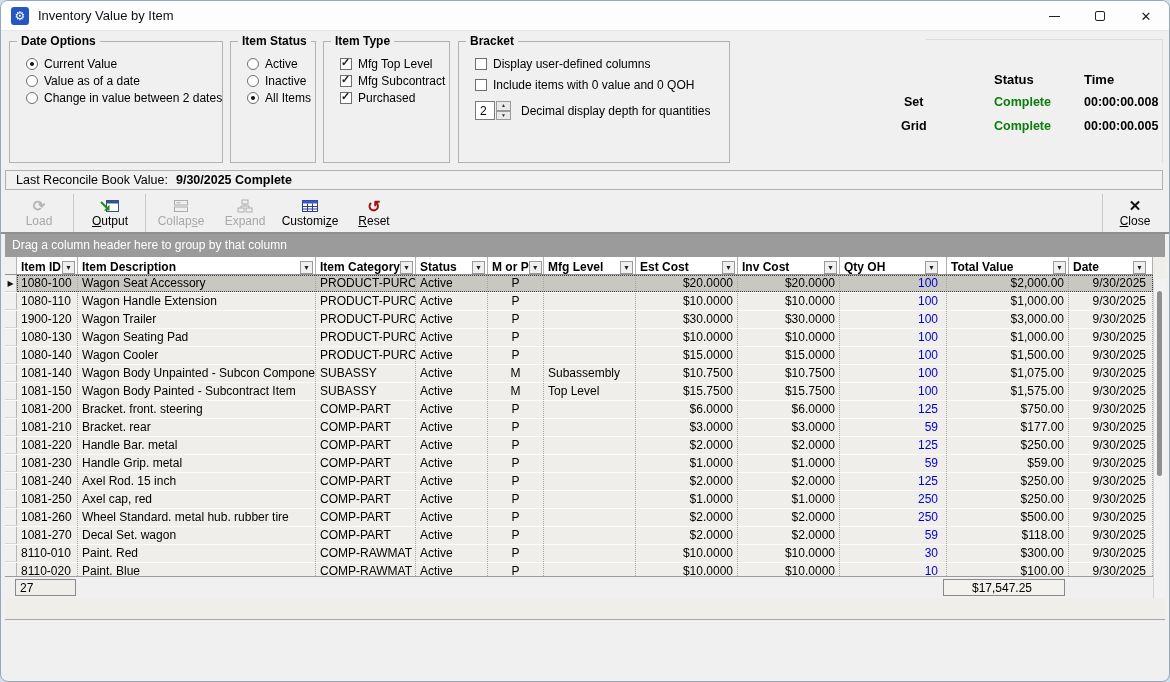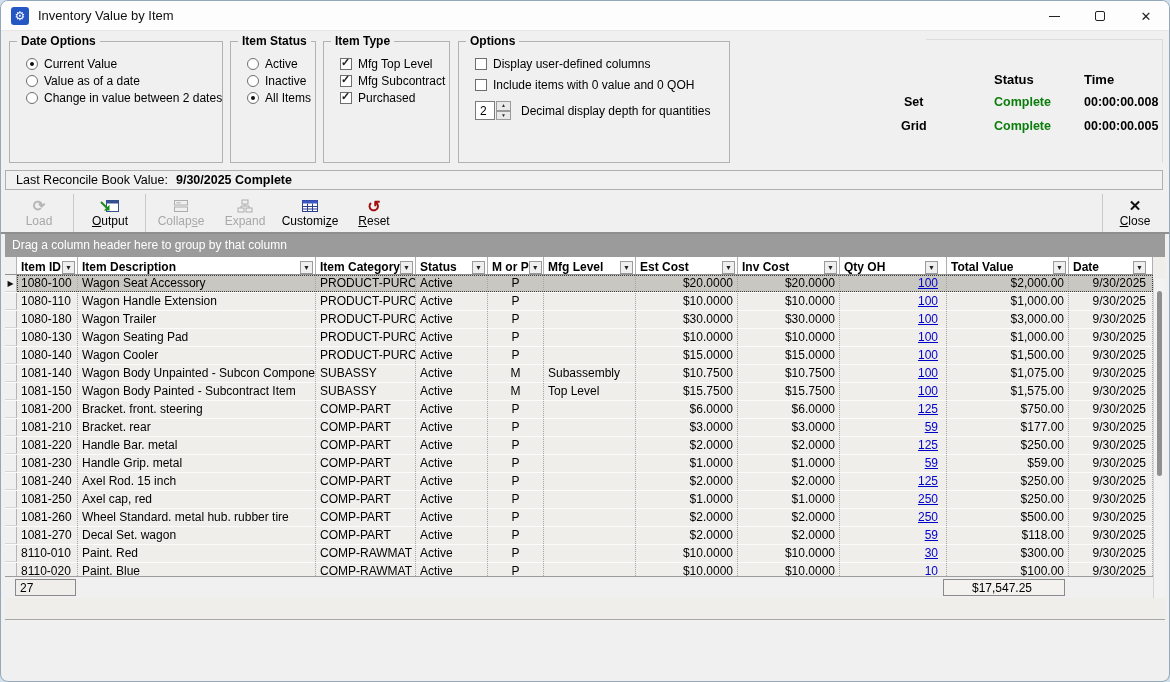--- a/index.html
+++ b/index.html
@@ -69,21 +69,21 @@
   .grid-row { position:relative; display:flex; height:18px; background:#efeeea; border-bottom:1px solid #fbfbf9; width:1148px; }
   .grid-row.selected { background:#c9c7c1; }
   .grid-row.selected::after { content:""; position:absolute; left:12px; right:0; top:0; bottom:0; border:1px dotted #3c3c3c; pointer-events:none; }
   .row-indicator { width:12px; background:#f0f0f0; border-right:1px solid #b5b5b5; border-bottom:1px solid #d6d6d6; font-size:8px; line-height:17px; text-align:center; color:#111; flex:0 0 auto; }
   .grid-cell { font-size:12px; line-height:17px; padding:0 4px; border-right:1px dotted #a5a5a5; overflow:hidden; white-space:nowrap; flex:0 0 auto; }
   .c-item_id{width:61px} .c-desc{width:238px} .c-cat{width:100px} .c-status{width:72px}
   .c-mp{width:56px; text-align:center} .c-mfg{width:92px}
   .c-est{width:102px; text-align:right} .c-inv{width:102px; text-align:right}
   .c-qty{width:107px; text-align:right; padding-right:8px} .c-total{width:122px; text-align:right}
   .c-date{width:84px; text-align:right; padding-right:6px}
-  .qty-link { color:#0000cc; text-decoration:underline; }
+  .qty-link { color:#0000cc; }
   #grid-footer { position:relative; height:22px; background:#f0f0f0; border-top:1px solid #9c9c9c; }
   #count-box { position:absolute; left:10px; top:2px; width:61px; height:17px; border:1px solid #8a8a8a; background:#efeeea; font-size:12px; padding:1px 0 0 4px; }
   #total-box { position:absolute; left:938px; top:2px; width:122px; height:17px; border:1px solid #8a8a8a; background:#f3f2ee; font-size:12px; text-align:center; padding:1px 4px 0 0; }
   
   #v-scrollbar { position:absolute; right:0; top:45px; width:12px; height:319px; background:#f2f2f2; border-left:1px solid #d5d5d5; }
   #v-thumb { position:absolute; left:3px; top:12px; width:5px; height:185px; background:#8f8f8f; border-radius:3px; }
 </style>
 </head>
 <body>
 
@@ -163,21 +163,21 @@
         <div class="opt-row">
           <span class="checkbox">
               <span class="check-glyph">✓</span>
             </span>
           <span>Purchased</span>
         </div>
       </div>
     </div>
 
     <div class="groupbox gb-opts">
-      <span class="gb-title">Options</span>
+      <span class="gb-title">Bracket</span>
       <div class="gb-content">
         <div class="opt-row">
           <span class="checkbox"></span>
           <span>Display user-defined columns</span>
         </div>
         <div class="opt-row gap6">
           <span class="checkbox"></span>
           <span>Include items with 0 value and 0 QOH</span>
         </div>
         <div class="spin-row">
@@ -347,21 +347,21 @@
           <div class="grid-cell c-mp">P</div>
           <div class="grid-cell c-mfg"></div>
           <div class="grid-cell c-est">$10.0000</div>
           <div class="grid-cell c-inv">$10.0000</div>
           <div class="grid-cell c-qty"><span class="qty-link">100</span></div>
           <div class="grid-cell c-total">$1,000.00</div>
           <div class="grid-cell c-date">9/30/2025</div>
         </div>
         <div class="grid-row">
           <div class="row-indicator"></div>
-          <div class="grid-cell c-item_id">1080-180</div>
+          <div class="grid-cell c-item_id">1900-120</div>
           <div class="grid-cell c-desc">Wagon Trailer</div>
           <div class="grid-cell c-cat">PRODUCT-PURCH</div>
           <div class="grid-cell c-status">Active</div>
           <div class="grid-cell c-mp">P</div>
           <div class="grid-cell c-mfg"></div>
           <div class="grid-cell c-est">$30.0000</div>
           <div class="grid-cell c-inv">$30.0000</div>
           <div class="grid-cell c-qty"><span class="qty-link">100</span></div>
           <div class="grid-cell c-total">$3,000.00</div>
           <div class="grid-cell c-date">9/30/2025</div>

